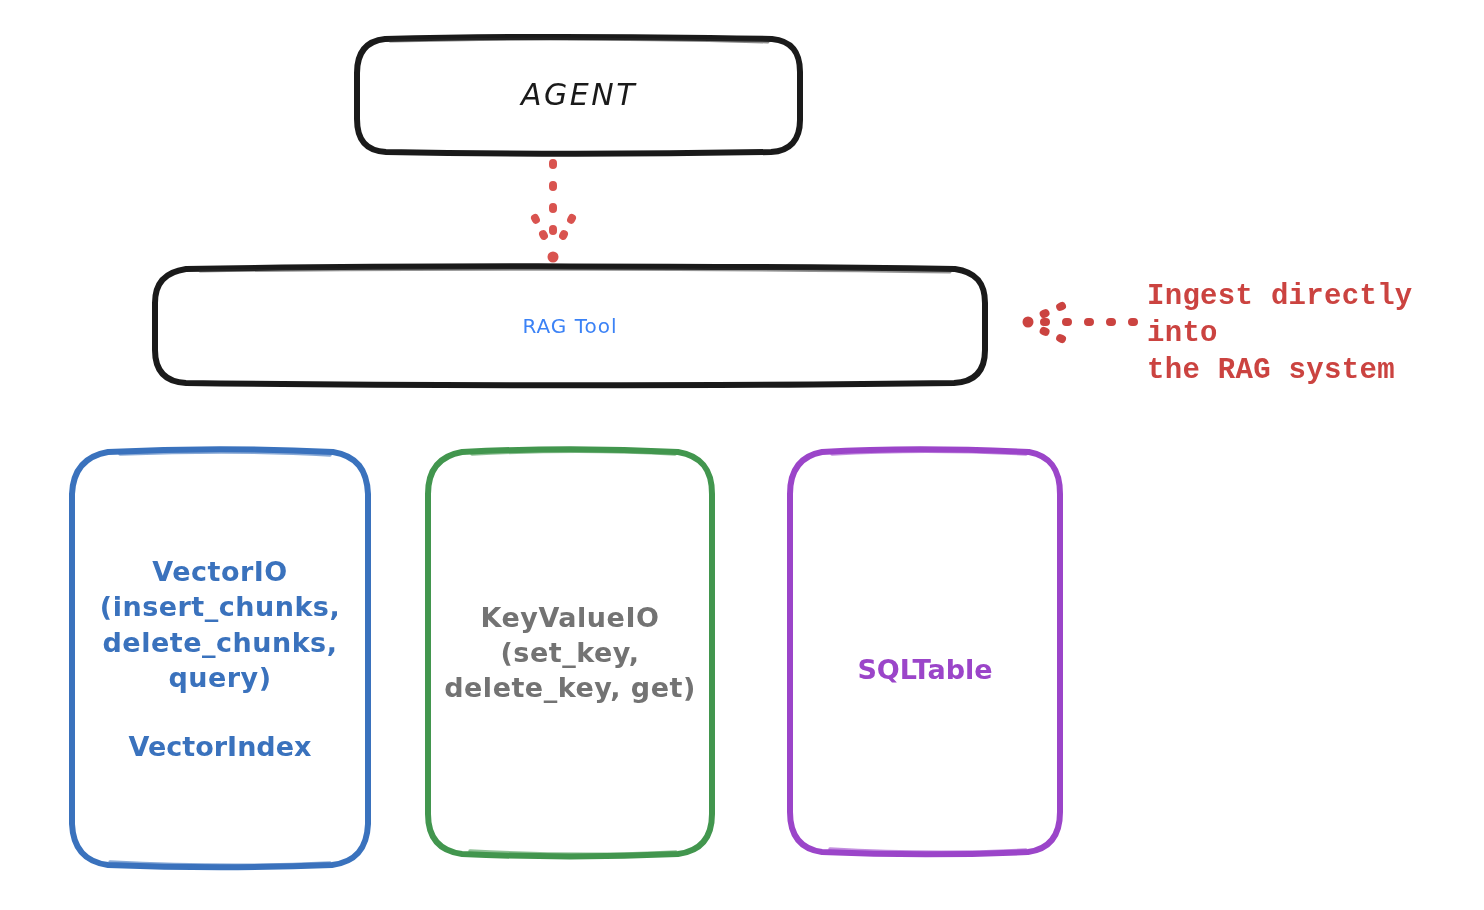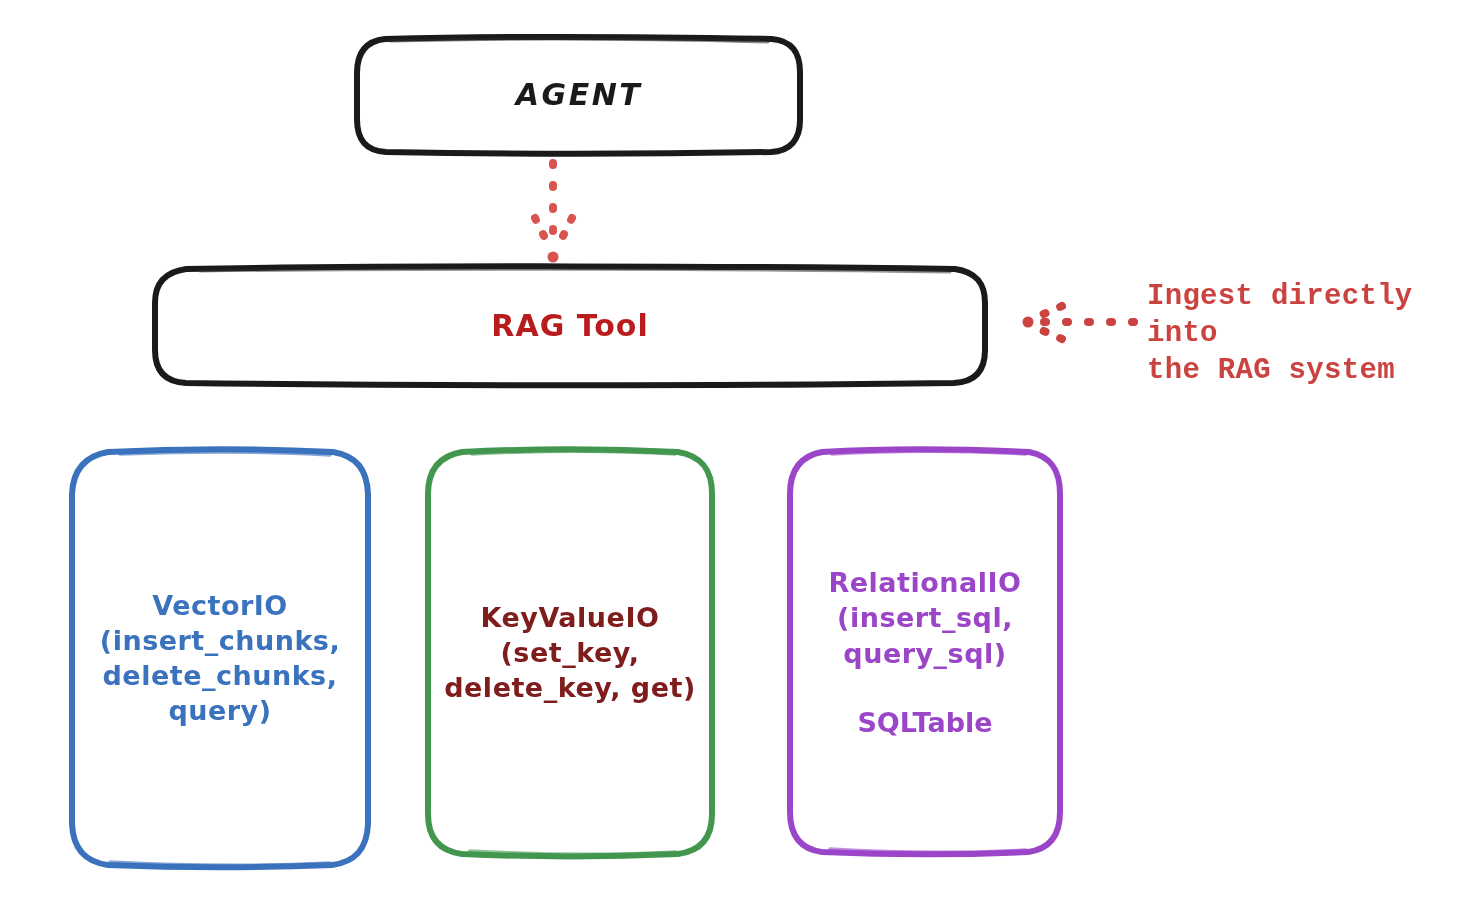--- a/index.html
+++ b/index.html
@@ -44,37 +44,37 @@
   
   #agent-node {
     left: 357px;
     top: 38px;
     width: 444px;
     height: 114px;
   }
   #agent-label {
     font-size: 30px;
     font-style: italic;
-    font-weight: 700;
+    font-weight: 400;
     color: #1a1a1a;
     letter-spacing: 2.5px;
     font-family: "DejaVu Sans", sans-serif;
   }
 
   
   #rag-node {
     left: 155px;
     top: 268px;
     width: 830px;
     height: 116px;
   }
   #rag-label {
-    font-size: 30px;
-    font-weight: 700;
-    color: #b91c1c;
+    font-size: 20px;
+    font-weight: 400;
+    color: #3b82f6;
     letter-spacing: 1px;
   }
 
   
   #vector-node {
     left: 72px;
     top: 450px;
     width: 296px;
     height: 416px;
   }
@@ -96,21 +96,21 @@
     font-weight: 600;
     line-height: 1.3;
     white-space: pre-line;
   }
   .store-sub {
     font-size: 27px;
     font-weight: 600;
     margin-top: 36px;
   }
   #vector-node .store-label, #vector-node .store-sub { color: #3a72bd; }
-  #keyvalue-node .store-label, #keyvalue-node .store-sub { color: #7f1d1d; }
+  #keyvalue-node .store-label, #keyvalue-node .store-sub { color: #737373; }
   #relational-node .store-label, #relational-node .store-sub { color: #9b45c9; }
 
   
   #annotation-note {
     position: absolute;
     left: 1147px;
     top: 278px;
     width: 330px;
     color: #cb4340;
     font-size: 29px;
@@ -191,29 +191,27 @@
 
 <div class="node" id="rag-node">
   <div class="node-label" id="rag-label">RAG Tool</div>
 </div>
 
 <div class="node" id="vector-node">
   <div class="node-label store-label">VectorIO
 (insert_chunks,
 delete_chunks,
 query)</div>
+  <div class="store-sub">VectorIndex</div>
 </div>
 
 <div class="node" id="keyvalue-node">
   <div class="node-label store-label">KeyValueIO
 (set_key,
 delete_key, get)</div>
 </div>
 
 <div class="node" id="relational-node">
-  <div class="node-label store-label">RelationalIO
-(insert_sql,
-query_sql)</div>
   <div class="store-sub">SQLTable</div>
 </div>
 
 <div id="annotation-note">Ingest directly into
 the RAG system</div>
 
 </body></html>

